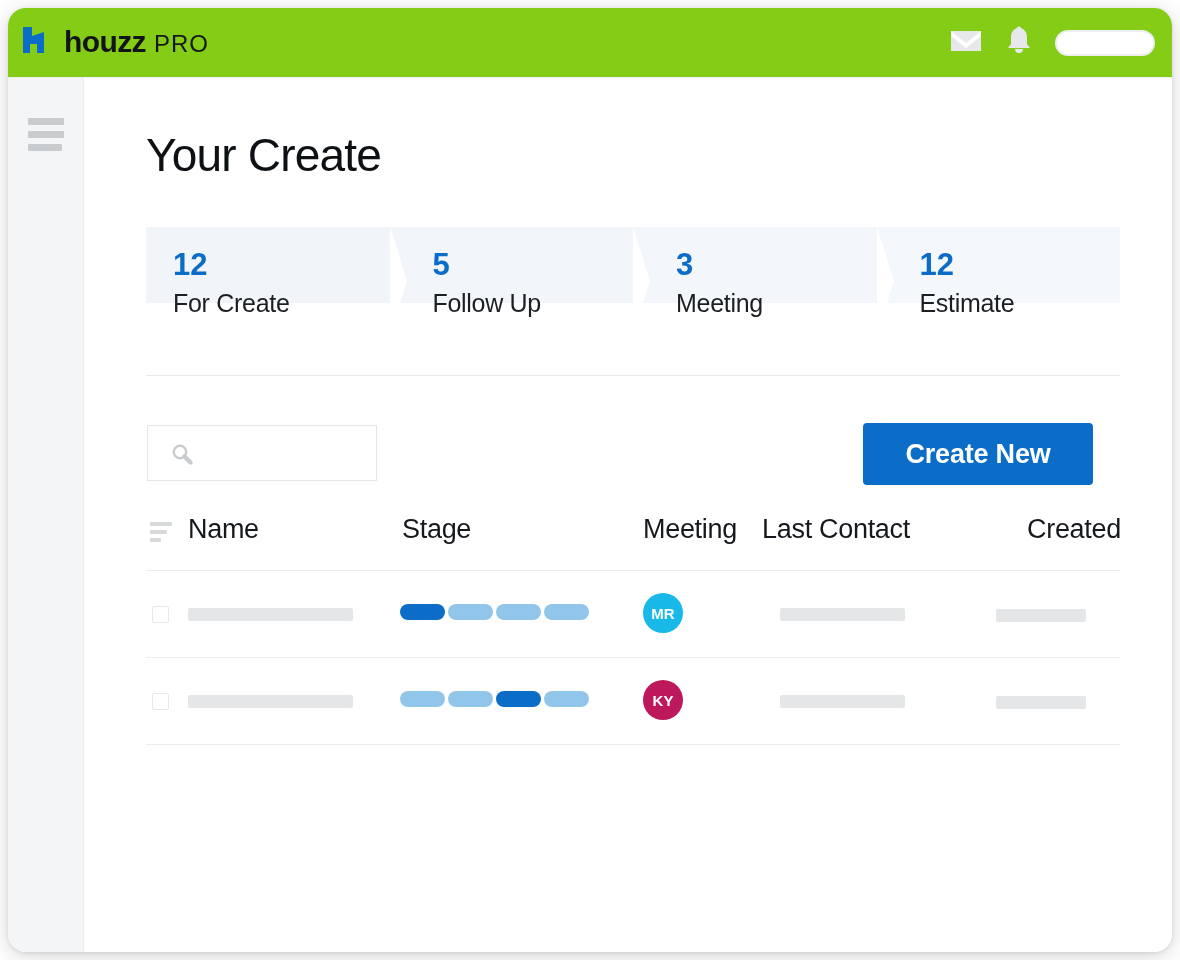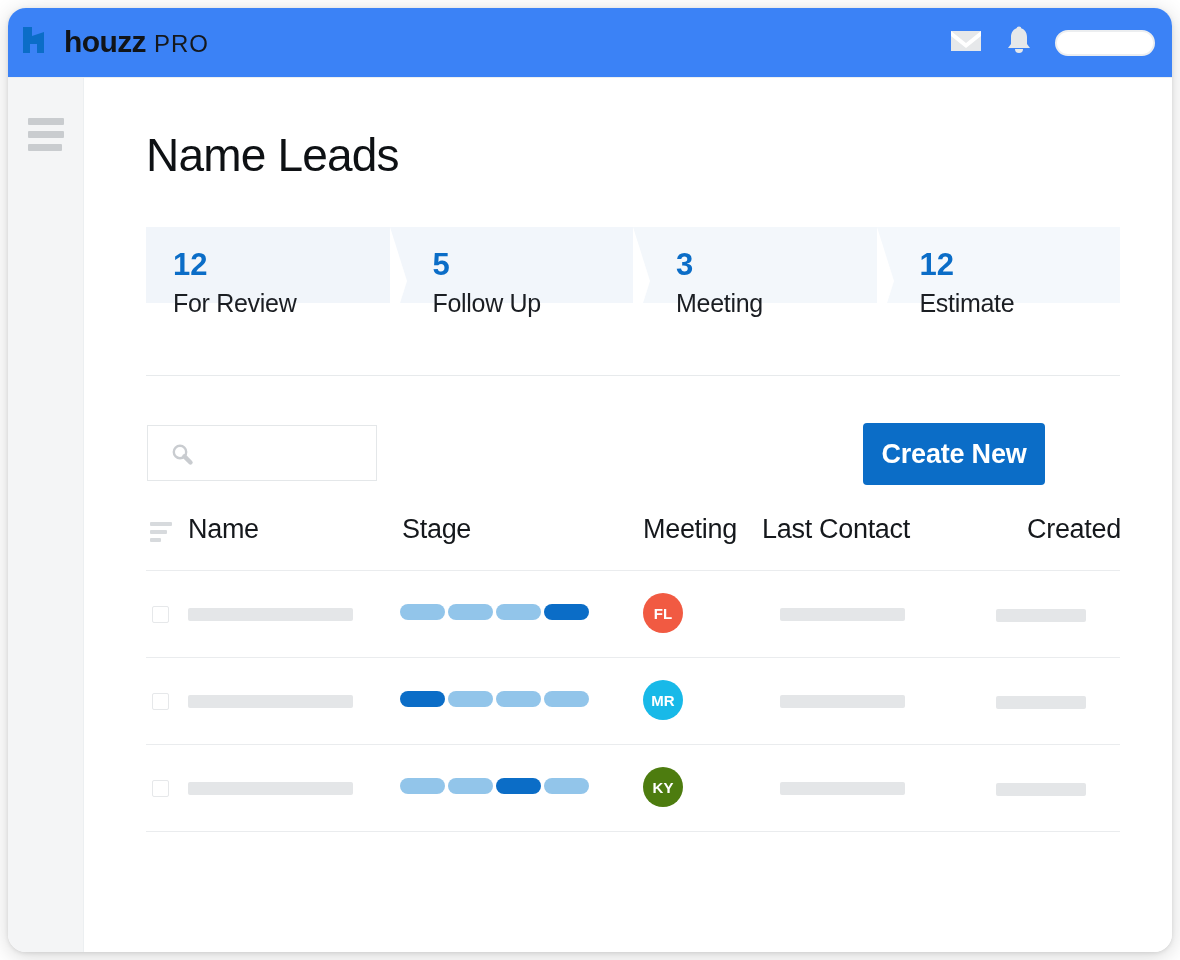--- a/index.html
+++ b/index.html
@@ -27,21 +27,21 @@
     box-shadow: 0 4px 22px rgba(0,0,0,0.16), 0 1px 4px rgba(0,0,0,0.10);
     overflow: hidden;
   }
 
   
   .topbar {
     position: absolute;
     left: 0; top: 0;
     width: 1164px;
     height: 70px;
-    background: #3b82f6;
+    background: #84cc16;
     border-bottom: 1px solid #eceff1;
     box-sizing: border-box;
   }
   .brand {
     position: absolute;
     left: 13px;
     top: 17px;
     display: flex;
     align-items: center;
     gap: 9px;
@@ -216,21 +216,21 @@
     outline: none;
     background: transparent;
     font-family: "Liberation Sans", sans-serif;
     font-size: 16px;
     color: #2b2f33;
   }
   .btn-create {
     position: absolute;
     left: 779px;
     top: 345px;
-    width: 182px;
+    width: 230px;
     height: 62px;
     background: #0b6dc7;
     border: none;
     border-radius: 4px;
     color: #ffffff;
     font-family: "Liberation Sans", sans-serif;
     font-size: 27px;
     font-weight: 700;
     letter-spacing: -0.2px;
     cursor: pointer;
@@ -379,26 +379,26 @@
   <div class="rail">
     <div class="hamburger">
       <span></span>
       <span></span>
       <span></span>
     </div>
   </div>
 
   <div class="content">
 
-    <div class="page-title">Name Leads</div>
+    <div class="page-title">Your Create</div>
 
     <div class="pipeline">
       <div class="stage">
         <div class="stage-num">12</div>
-        <div class="stage-label">For Review</div>
+        <div class="stage-label">For Create</div>
         <div class="notch">
           <svg width="17" height="108" viewBox="0 0 17 108">
               <path d="M0 0 L17 54 L0 108 Z" fill="#ffffff"></path>
             </svg>
         </div>
       </div>
       <div class="stage">
         <div class="stage-num">5</div>
         <div class="stage-label">Follow Up</div>
         <div class="notch">
@@ -444,33 +444,20 @@
           <i></i>
           <i></i>
         </div>
         <div class="th th-name">Name</div>
         <div class="th th-stage">Stage</div>
         <div class="th th-client">Meeting</div>
         <div class="th th-last">Last Contact</div>
         <div class="th th-created">Created</div>
       </div>
 
-      <div class="trow">
-        <div class="cb"></div>
-        <div class="ph ph-name"></div>
-        <div class="stagebar">
-          <span class="seg"></span>
-          <span class="seg"></span>
-          <span class="seg"></span>
-          <span class="seg active"></span>
-        </div>
-        <div class="avatar" style="background:#f15a42">FL</div>
-        <div class="ph ph-last"></div>
-        <div class="ph ph-created"></div>
-      </div>
 
 
       <div class="trow">
         <div class="cb"></div>
         <div class="ph ph-name"></div>
         <div class="stagebar">
           <span class="seg active"></span>
           <span class="seg"></span>
           <span class="seg"></span>
           <span class="seg"></span>
@@ -482,21 +469,21 @@
 
       <div class="trow">
         <div class="cb"></div>
         <div class="ph ph-name"></div>
         <div class="stagebar">
           <span class="seg"></span>
           <span class="seg"></span>
           <span class="seg active"></span>
           <span class="seg"></span>
         </div>
-        <div class="avatar" style="background:#4d7c0f">KY</div>
+        <div class="avatar" style="background:#be185d">KY</div>
         <div class="ph ph-last"></div>
         <div class="ph ph-created"></div>
       </div>
 
       <div class="table-foot"></div>
     </div>
 
   </div>
 </div>
 

